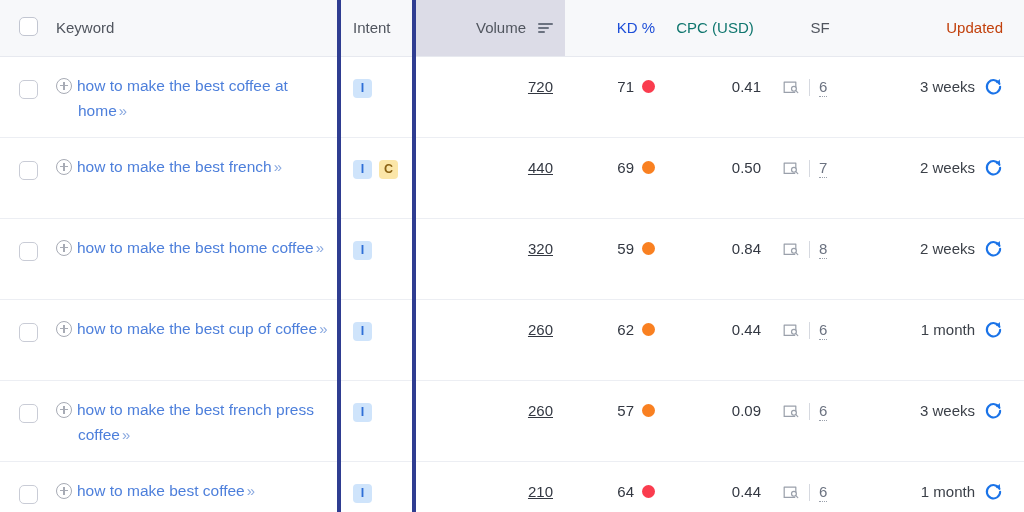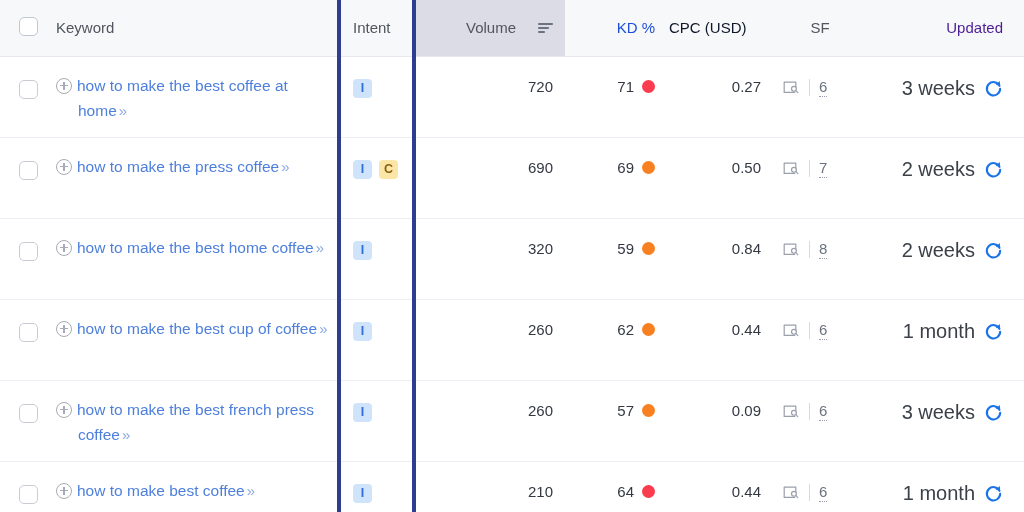--- a/index.html
+++ b/index.html
@@ -50,28 +50,28 @@
   }
   th.h-check   { padding-left: 19px; text-align: left; }
   th.h-keyword { text-align: left; padding-left: 4px; color: #50555e; }
   th.h-intent  { text-align: left; padding-left: 15px; color: #50555e; }
   th.h-volume  {
     text-align: right; padding-right: 12px;
     background: #dcdce7;
     color: #50555e;
   }
   th.h-kd      { text-align: right; padding-right: 14px; color: #1d4ed8; }
-  th.h-cpc     { text-align: left; padding-right: 12px; color: #0f172a; }
+  th.h-cpc     { text-align: center; padding-right: 12px; color: #0f766e; }
   th.h-sf      { text-align: center; padding-left: 10px; color: #50555e; }
-  th.h-updated { text-align: right; padding-right: 21px; color: #4c1d95; }
+  th.h-updated { text-align: right; padding-right: 21px; color: #c2410c; }
 
   .vol-head-inner {
     display: inline-flex;
     align-items: center;
-    gap: 22px;
+    gap: 12px;
   }
 
   
   .sort-icon { display: inline-block; width: 15px; height: 12px; position: relative; }
   .sort-icon i {
     position: absolute; left: 0; height: 2px;
     background: #6b7280; border-radius: 1px; display: block;
   }
   .sort-icon i:nth-child(1) { top: 1px;  width: 15px; }
   .sort-icon i:nth-child(2) { top: 5px;  width: 11px; }
@@ -82,21 +82,21 @@
   tbody td {
     border-bottom: 1px solid #eceef3;
     font-size: 15px;
     color: #333842;
     vertical-align: middle;
     padding: 0;
   }
   tbody tr td.td-check { padding-left: 19px; vertical-align: top; padding-top: 23px; }
   tbody td.td-keyword  { padding-left: 4px; vertical-align: top; padding-top: 16px; }
   tbody td.td-intent   { padding-left: 15px; vertical-align: top; padding-top: 22px; }
-  tbody td.td-volume   { text-align: right; padding-right: 12px; vertical-align: top; padding-top: 21px; }
+  tbody td.td-volume   { text-align: right; padding-right: 12px; vertical-align: top; padding-top: 21px; text-decoration: underline; }
   tbody td.td-kd       { text-align: right; padding-right: 14px; vertical-align: top; padding-top: 21px; margin-top: 29px; }
   tbody td.td-cpc      { text-align: right; padding-right: 12px; vertical-align: top; padding-top: 21px; }
   tbody td.td-sf       { padding-left: 10px; vertical-align: top; padding-top: 21px; }
   tbody td.td-updated  { text-align: right; padding-right: 21px; vertical-align: top; padding-top: 20px; }
 
   
   .cbx {
     width: 19px; height: 19px;
     border: 1px solid #c9ccd6;
     border-radius: 5px;
@@ -169,21 +169,21 @@
   .sf-num {
     font-size: 15px;
     color: #6b7280;
     border-bottom: 1px dotted #9aa0ab;
     padding-bottom: 1px;
     cursor: pointer;
   }
 
   
   .upd-wrap { display: inline-flex; align-items: center; gap: 9px; justify-content: flex-end; }
-  .upd-text { color: #3c4149; font-size: 20px; }
+  .upd-text { color: #3c4149; font-size: 15px; }
   .refresh-icon { width: 19px; height: 19px; display: block; cursor: pointer; }
 
   
   .col-rule {
     position: absolute;
     top: 0;
     width: 4px;
     height: 512px;
     background: #2f3d91;
     z-index: 5;
@@ -242,50 +242,50 @@
           <td class="td-intent">
             <span class="intent-wrap">
               <span class="badge informational">I</span>
             </span>
           </td>
           <td class="td-volume">720</td>
           <td class="td-kd"><span class="kd-wrap">
               <span>71</span>
               <span class="kd-dot red"></span>
             </span></td>
-          <td class="td-cpc">0.27</td>
+          <td class="td-cpc">0.41</td>
           <td class="td-sf"><span class="sf-wrap">
               <svg class="sf-icon" viewBox="0 0 18 16" fill="none">
                 <path d="M1.2 2.2h12.4M1.2 2.2v11.1h11.2M13.6 2.2v5.2" stroke="#9aa0ab" stroke-width="1.3" stroke-linecap="round"></path>
                 <circle cx="11.6" cy="9.4" r="2.6" stroke="#9aa0ab" stroke-width="1.3"></circle>
                 <path d="M13.6 11.4l2.1 2.1" stroke="#9aa0ab" stroke-width="1.3" stroke-linecap="round"></path>
               </svg>
               <span class="sf-sep"></span>
               <span class="sf-num">6</span>
             </span></td>
           <td class="td-updated"><span class="upd-wrap">
               <span class="upd-text">3 weeks</span>
               <svg class="refresh-icon" viewBox="0 0 20 20" fill="none">
                 <path d="M16.3 7.2A7 7 0 1 0 17 10.3" stroke="#1a73e8" stroke-width="2.2" stroke-linecap="round"></path>
                 <path d="M12.3 6.3L17 6.6l-.4-4.5" fill="#1a73e8"></path>
               </svg>
             </span></td>
         </tr>
         <tr>
           <td class="td-check"><span class="cbx"></span></td>
           <td class="td-keyword">
-            <span class="kw-line"><span class="plus-icon"></span><a class="kw-link">how to make the press coffee</a><span class="kw-chev">»</span></span>
+            <span class="kw-line"><span class="plus-icon"></span><a class="kw-link">how to make the best french</a><span class="kw-chev">»</span></span>
           </td>
           <td class="td-intent">
             <span class="intent-wrap">
               <span class="badge informational">I</span>
               <span class="badge commercial">C</span>
             </span>
           </td>
-          <td class="td-volume">690</td>
+          <td class="td-volume">440</td>
           <td class="td-kd"><span class="kd-wrap">
               <span>69</span>
               <span class="kd-dot orange"></span>
             </span></td>
           <td class="td-cpc">0.50</td>
           <td class="td-sf"><span class="sf-wrap">
               <svg class="sf-icon" viewBox="0 0 18 16" fill="none">
                 <path d="M1.2 2.2h12.4M1.2 2.2v11.1h11.2M13.6 2.2v5.2" stroke="#9aa0ab" stroke-width="1.3" stroke-linecap="round"></path>
                 <circle cx="11.6" cy="9.4" r="2.6" stroke="#9aa0ab" stroke-width="1.3"></circle>
                 <path d="M13.6 11.4l2.1 2.1" stroke="#9aa0ab" stroke-width="1.3" stroke-linecap="round"></path>

